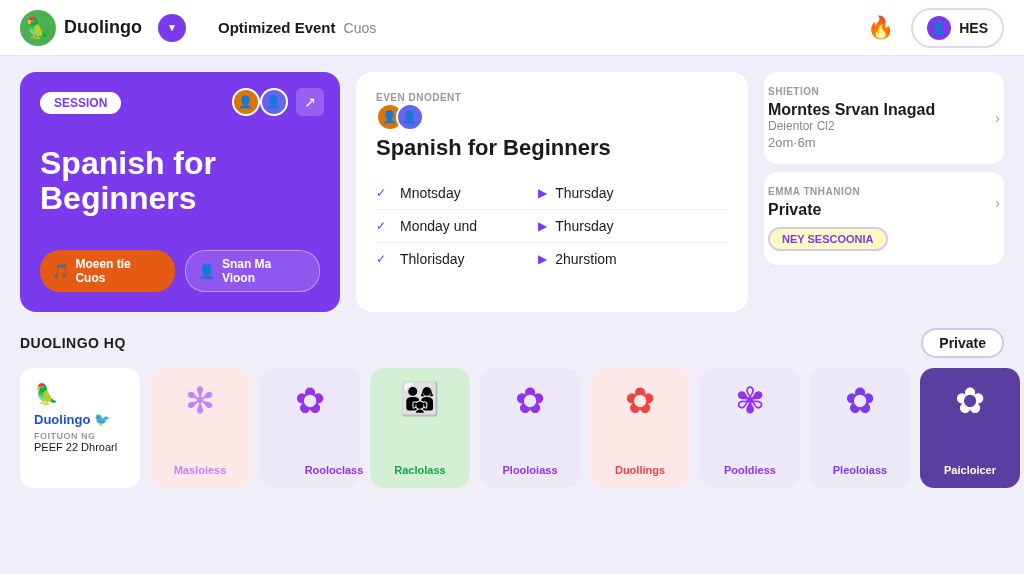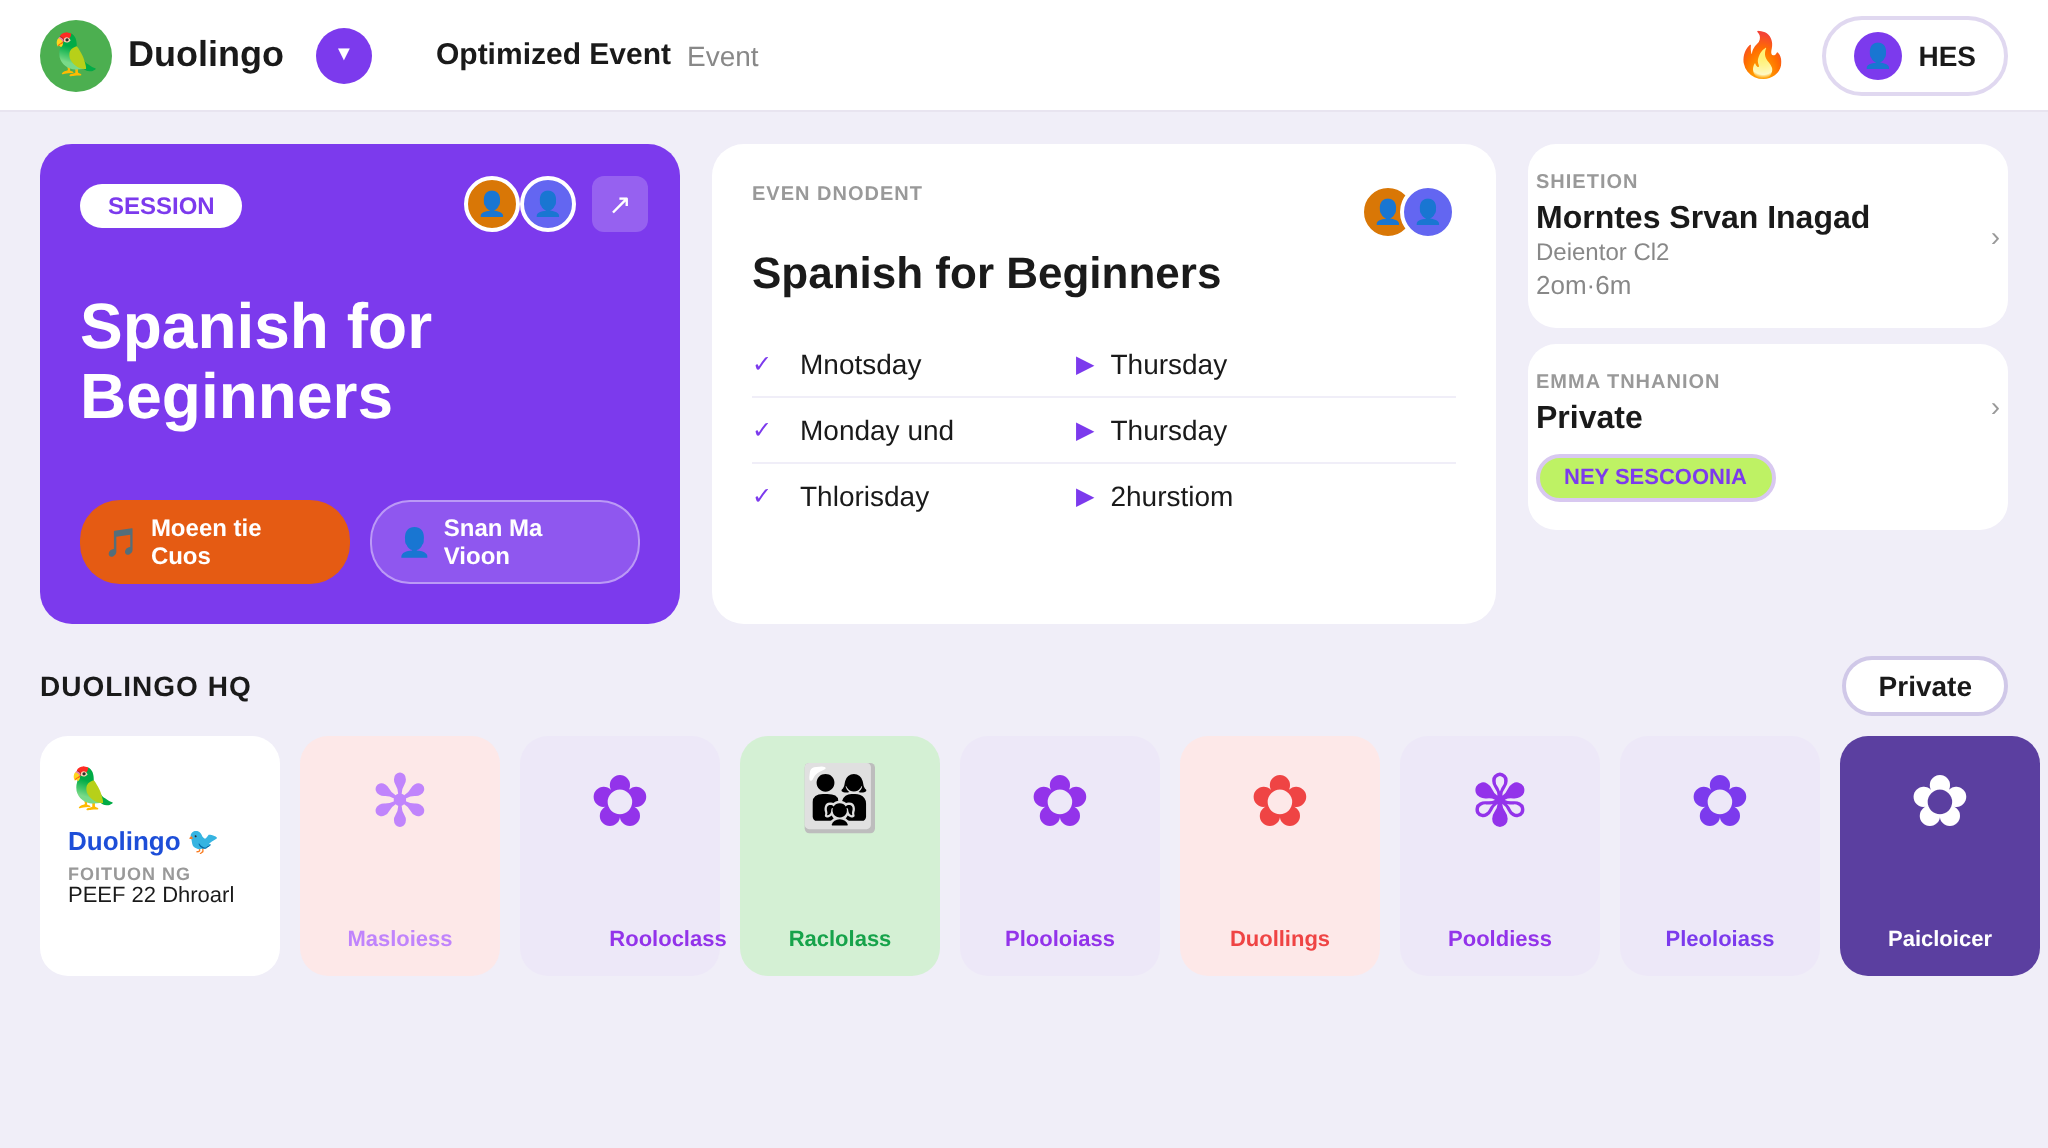--- a/index.html
+++ b/index.html
@@ -211,20 +211,21 @@
       background: white;
       border-radius: 16px;
       padding: 20px;
       flex: 1;
     }
     .event-header {
       display: flex;
       justify-content: space-between;
       align-items: flex-start;
       margin-bottom: 4px;
+      flex-direction: column;
     }
     .event-label {
       font-size: 10px;
       color: #999;
       font-weight: 600;
       letter-spacing: 0.5px;
       text-transform: uppercase;
     }
     .event-avatars {
       display: flex;
@@ -304,21 +305,21 @@
     .info-time {
       font-size: 13px;
       color: #888;
       margin-top: 2px;
     }
     .info-chevron {
       color: #999;
       font-size: 14px;
     }
     .info-badge {
-      background: #bef264;
+      background: #fef9c3;
       border: 2px solid #d8c8f0;
       border-radius: 20px;
       padding: 4px 12px;
       font-size: 11px;
       font-weight: 700;
       color: #7c3aed;
       margin-top: 8px;
       display: inline-block;
     }
 
@@ -423,21 +424,21 @@
 <body>
 
 <div class="header">
   <div class="logo-area">
     <div class="logo-icon">🦜</div>
     <span class="logo-text">Duolingo</span>
   </div>
   <div class="dropdown-arrow">▼</div>
   <div class="header-nav">
     <span class="nav-optimized">Optimized Event</span>
-    <span class="nav-event">Event</span>
+    <span class="nav-event">Cuos</span>
   </div>
   <div class="header-right">
     <span class="streak-icon">🔥</span>
     <button class="user-btn">
       <div class="user-avatar-small">👤</div>
       <span>HES</span>
     </button>
   </div>
 </div>
 

